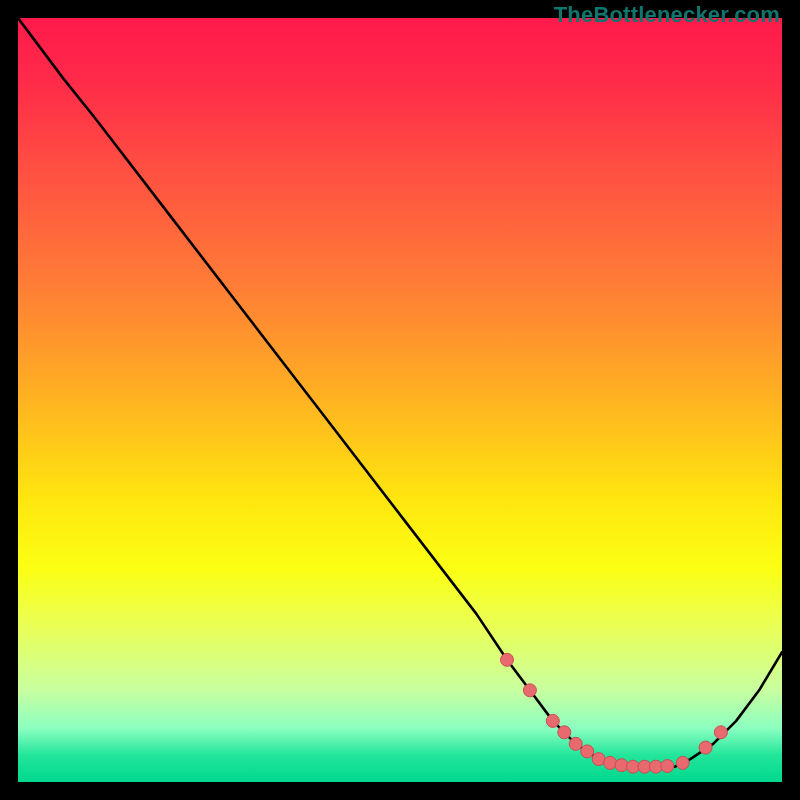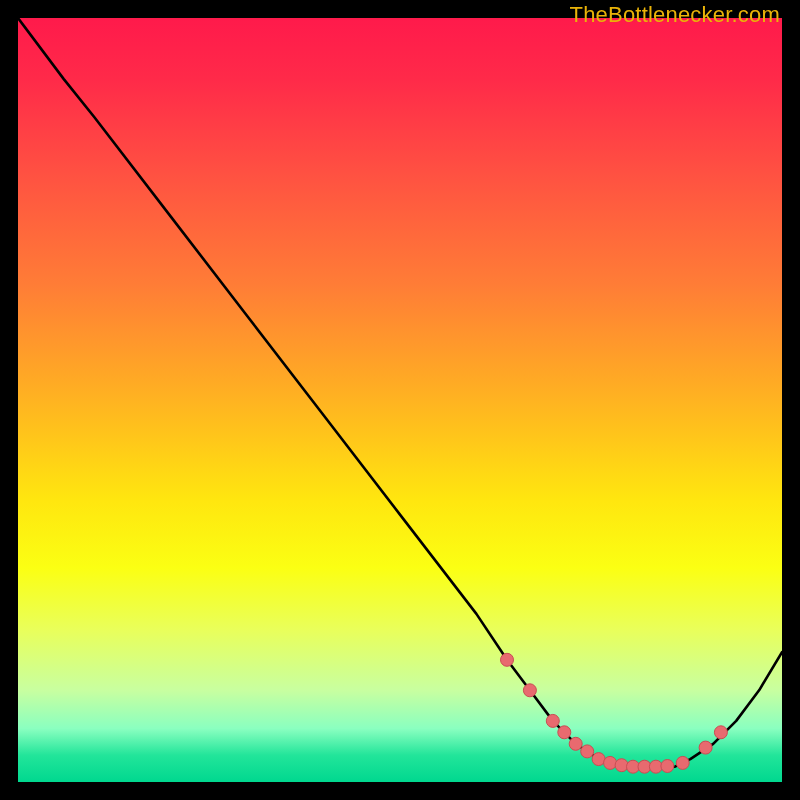--- a/index.html
+++ b/index.html
@@ -23,24 +23,24 @@
     position: absolute;
     left: 0;
     top: 0;
     width: 764px;
     height: 764px;
   }
   .watermark {
     position: absolute;
     top: 2px;
     right: 20px;
-    color: #eab308;
+    color: #0f766e;
     font-size: 22px;
     letter-spacing: 0.2px;
-    font-weight: 400;
+    font-weight: 700;
   }
   svg { display: block; }
 </style>
 </head>
 <body>
 
 <div class="frame">
   <svg class="plot" viewBox="0 0 764 764">
     <defs>
       <linearGradient id="bg-grad" x1="0" y1="0" x2="0" y2="1">

